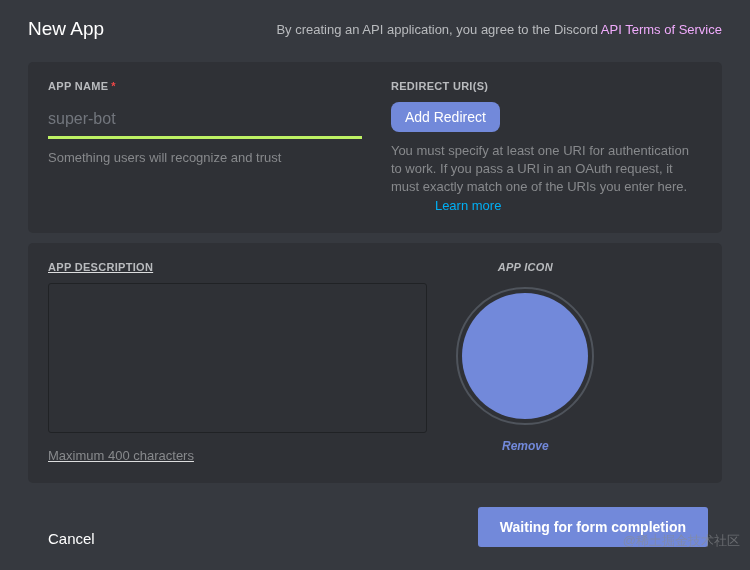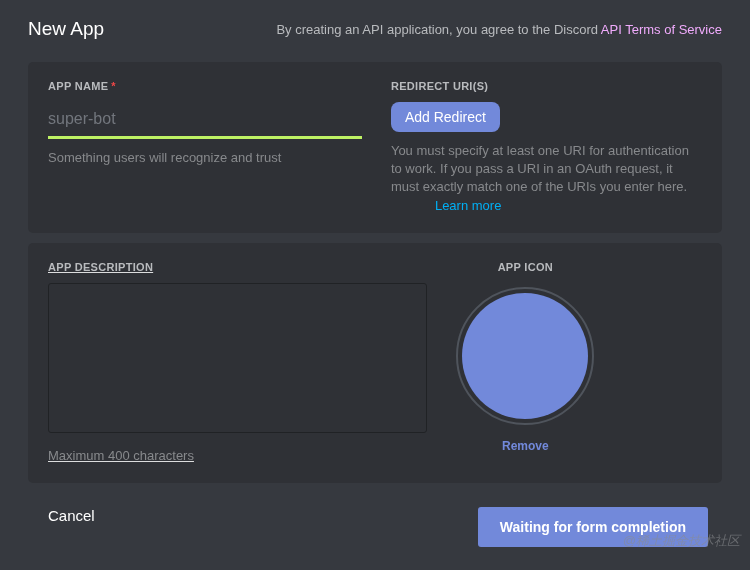--- a/index.html
+++ b/index.html
@@ -106,20 +106,21 @@
       color: #f6f6f7;
       padding: 10px;
       outline: none;
       font-family: inherit;
     }
     .icon-section {
       display: flex;
       flex-direction: column;
       align-items: center;
       flex: 0 0 auto;
+      font-style: italic;
     }
     .icon-circle-wrap {
       width: 138px;
       height: 138px;
       border-radius: 50%;
       border: 2px solid #4f545c;
       display: flex;
       align-items: center;
       justify-content: center;
       margin-top: 4px;
@@ -133,21 +134,21 @@
     .remove-link {
       color: #7289da;
       font-size: 12px;
       font-weight: 600;
       margin-top: 14px;
       cursor: pointer;
     }
     .footer {
       display: flex;
       justify-content: space-between;
-      align-items: flex-start;
+      align-items: flex-end;
       padding: 14px 42px 0 48px;
     }
     .cancel-btn {
       color: #ffffff;
       background: transparent;
       border: none;
       font-size: 15px;
       cursor: pointer;
     }
     .submit-btn {
@@ -160,21 +161,20 @@
       cursor: pointer;
       font-weight: bold;
     }
     .watermark {
       position: absolute;
       right: 10px;
       bottom: 20px;
       font-size: 13px;
       color: #8a8c8f;
       opacity: 0.6;
-      font-style: italic;
     }
     .icon-panel-col-left {
       flex: 0 0 58%;
       text-decoration: underline;
     }
   </style>
 </head>
 <body>
 
 <div class="header">

